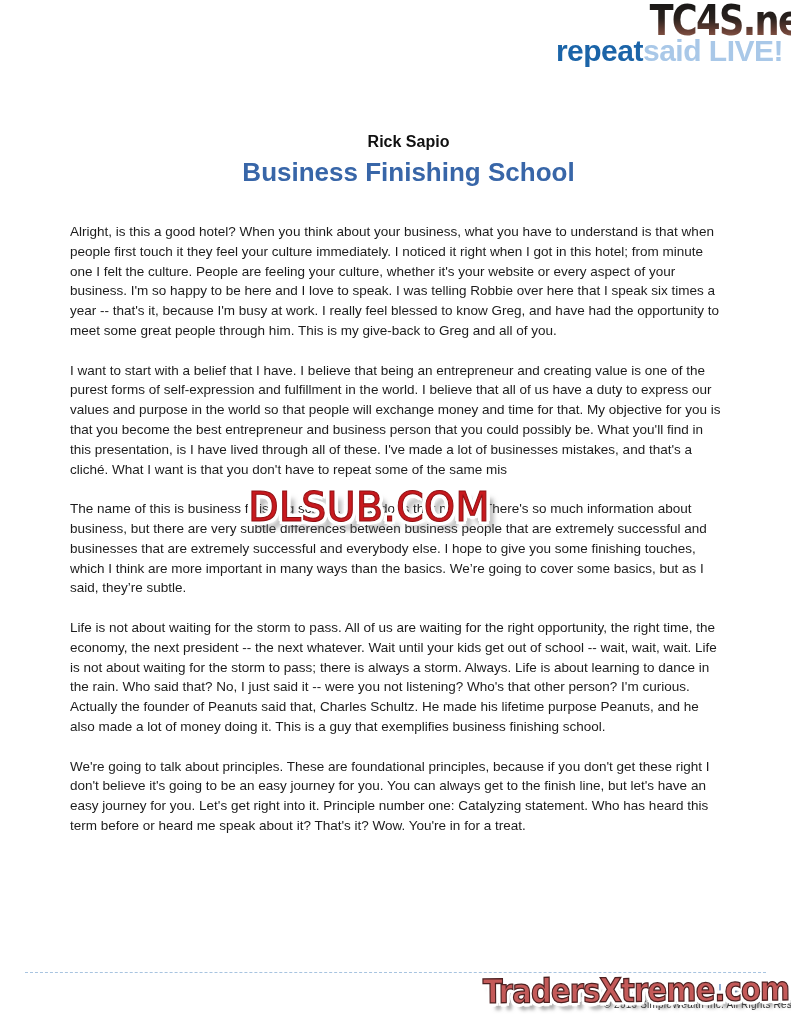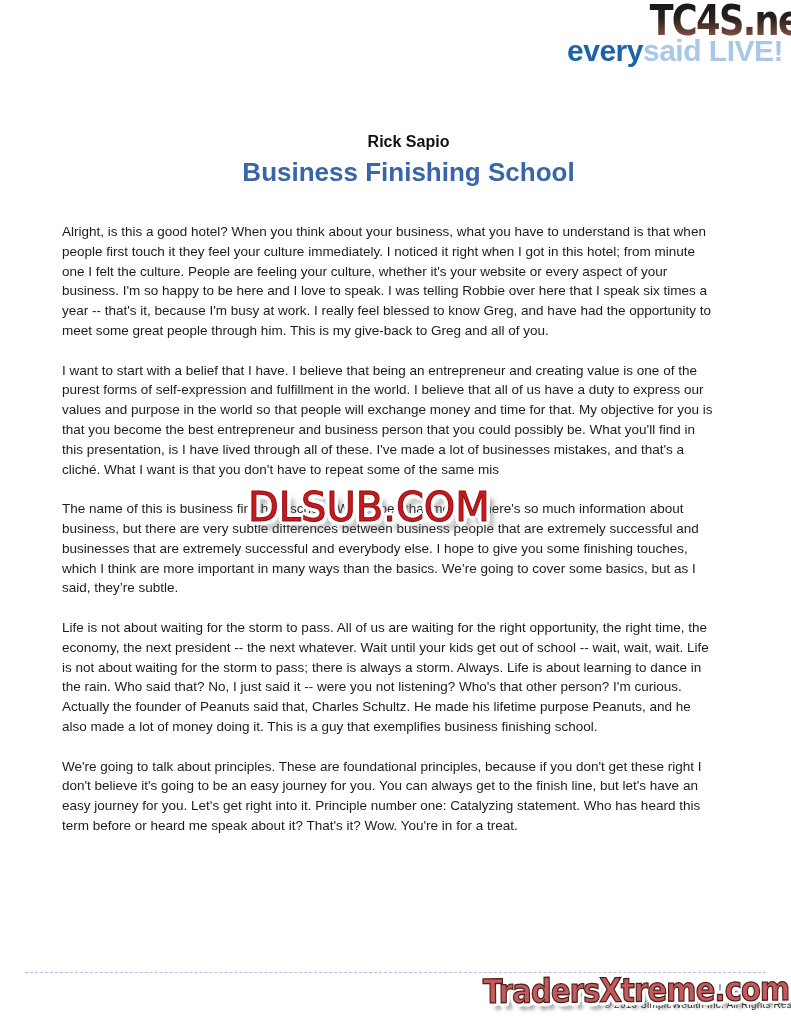--- a/index.html
+++ b/index.html
@@ -29,21 +29,21 @@
   .lg-engage { color:#1b64a8; }
   .lg-today, .lg-live { color:#a9c8e8; }
 
   
   .title-block { position:absolute; top:133px; left:0; width:100%; text-align:center; z-index:1; }
   .author { font-size:16px; font-weight:bold; color:#101010; }
   .heading { font-size:26px; font-weight:bold; color:#3866a8; margin:6px 0 0 0; }
 
   
   .bodytext {
-    position:absolute; top:222px; left:62px; width:656px; z-index:1;
+    position:absolute; top:222px; left:70px; width:656px; z-index:1;
     font-size:13.5px; line-height:19.8px; color:#1c1c1c;
   }
   .bodytext p { margin:0 0 19.8px 0; }
 
   
   .dlsub {
     position:absolute; top:487px; left:248px; z-index:8;
     font-family:"DejaVu Sans", sans-serif; font-weight:normal;
     font-size:40px; line-height:1; color:#c8191e;
     -webkit-text-stroke:1px #8f0f12; white-space:nowrap;
@@ -78,21 +78,21 @@
       6px 7px 4px rgba(110,110,110,0.6);
   }
 </style>
 </head>
 <body>
 
 <div class="page">
 
   <div class="tc4s">TC4S.net</div>
 
-  <div class="logo"><span class="lg-engage">every</span><span class="lg-today">said</span><span class="lg-live"> LIVE!</span></div>
+  <div class="logo"><span class="lg-engage">repeat</span><span class="lg-today">said</span><span class="lg-live"> LIVE!</span></div>
 
   <div class="title-block">
     <div class="author">Rick Sapio</div>
     <h1 class="heading">Business Finishing School</h1>
   </div>
 
   <div class="bodytext">
     <p>Alright, is this a good hotel? When you think about your business, what you have to understand is that when people first touch it they feel your culture immediately. I noticed it right when I got in this hotel; from minute one I felt the culture. People are feeling your culture, whether it's your website or every aspect of your business. I'm so happy to be here and I love to speak. I was telling Robbie over here that I speak six times a year -- that's it, because I'm busy at work. I really feel blessed to know Greg, and have had the opportunity to meet some great people through him. This is my give-back to Greg and all of you.</p>
     <p>I want to start with a belief that I have. I believe that being an entrepreneur and creating value is one of the purest forms of self-expression and fulfillment in the world. I believe that all of us have a duty to express our values and purpose in the world so that people will exchange money and time for that. My objective for you is that you become the best entrepreneur and business person that you could possibly be. What you'll find in this presentation, is I have lived through all of these. I've made a lot of businesses mistakes, and that's a cliché. What I want is that you don't have to repeat some of the same mis</p>
     <p>The name of this is business finishing school. What does that mean? There's so much information about business, but there are very subtle differences between business people that are extremely successful and businesses that are extremely successful and everybody else. I hope to give you some finishing touches, which I think are more important in many ways than the basics. We’re going to cover some basics, but as I said, they’re subtle.</p>

